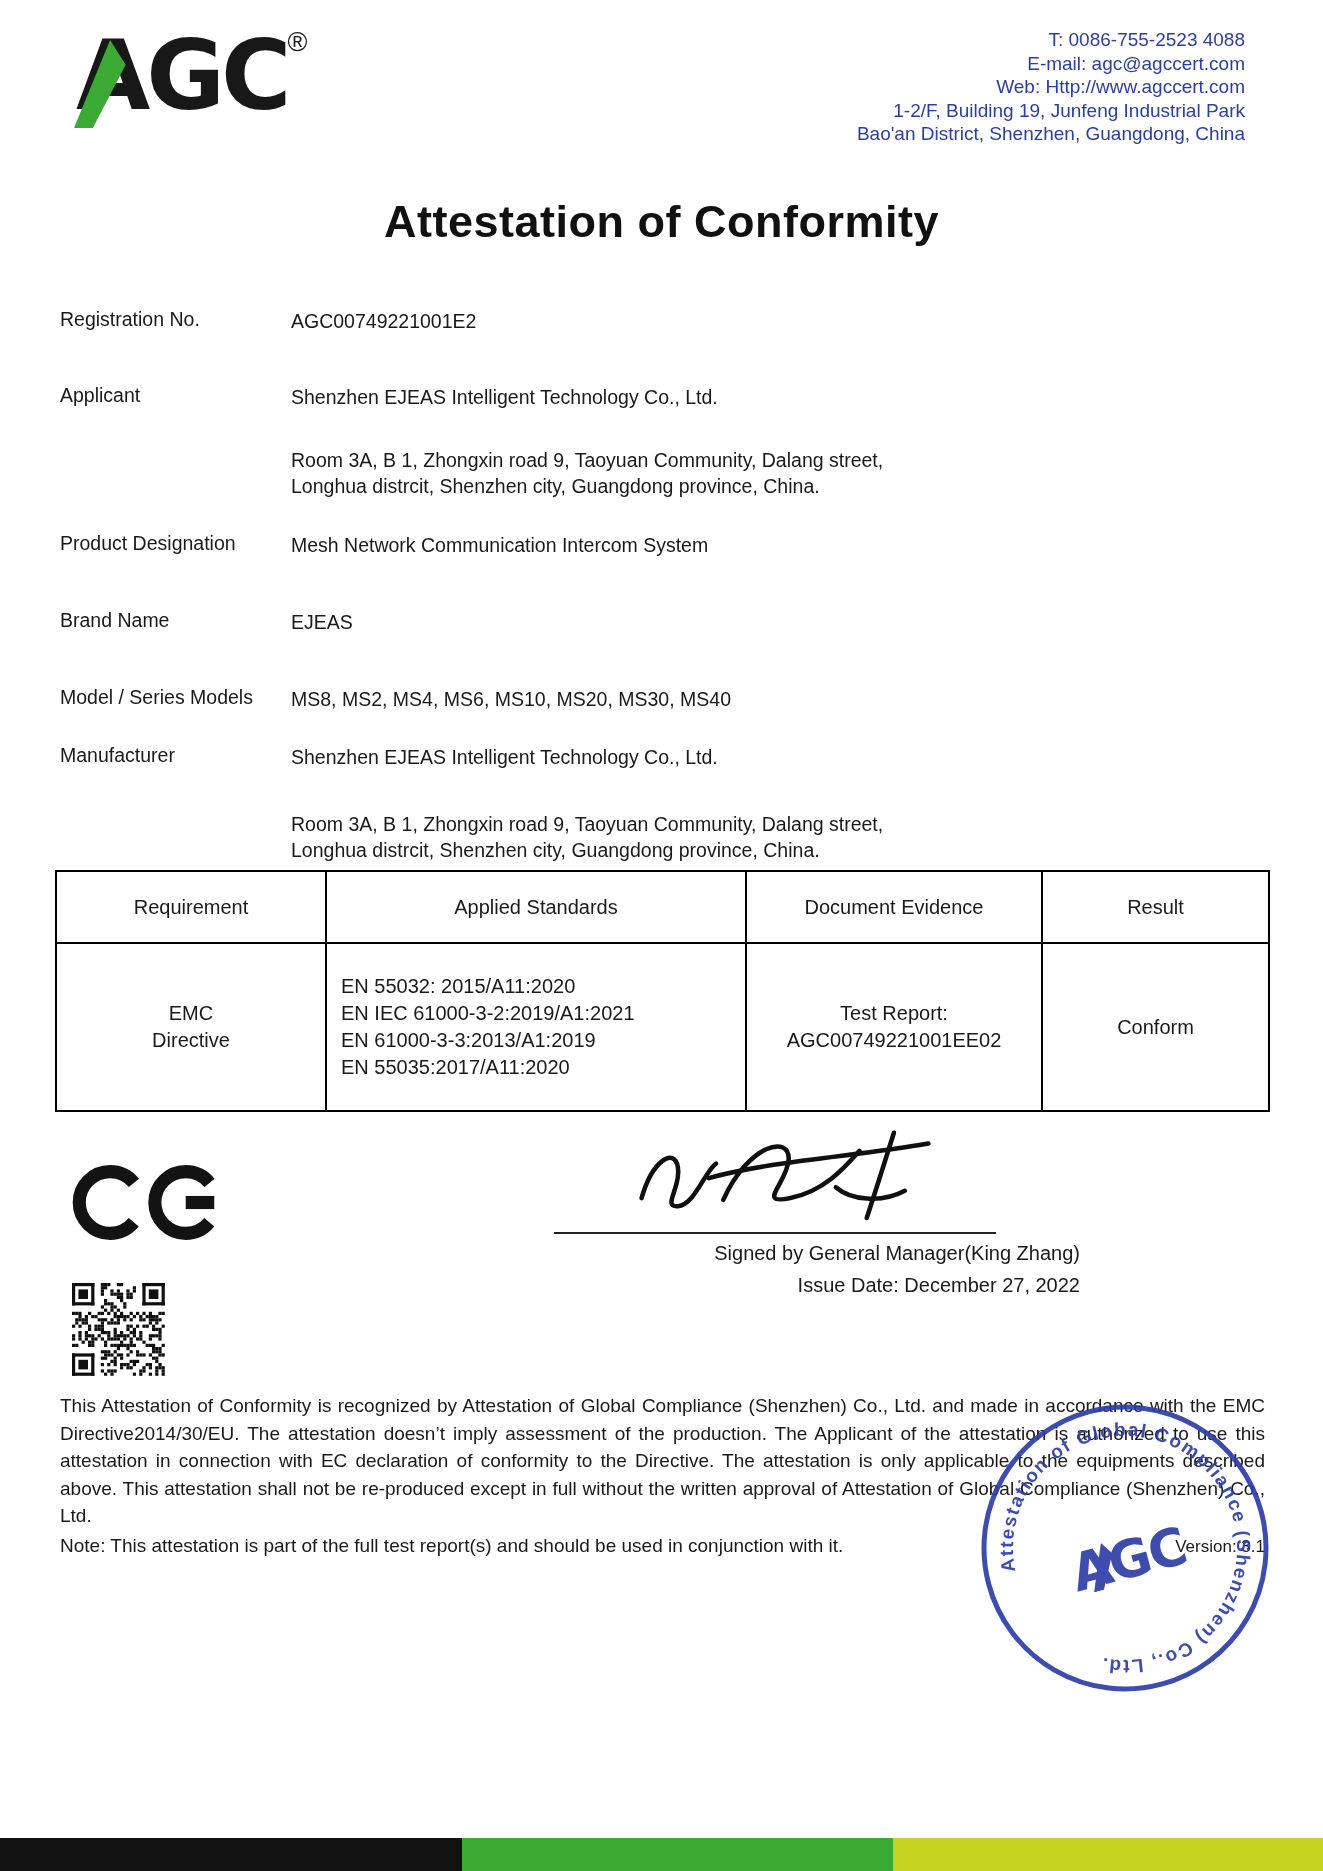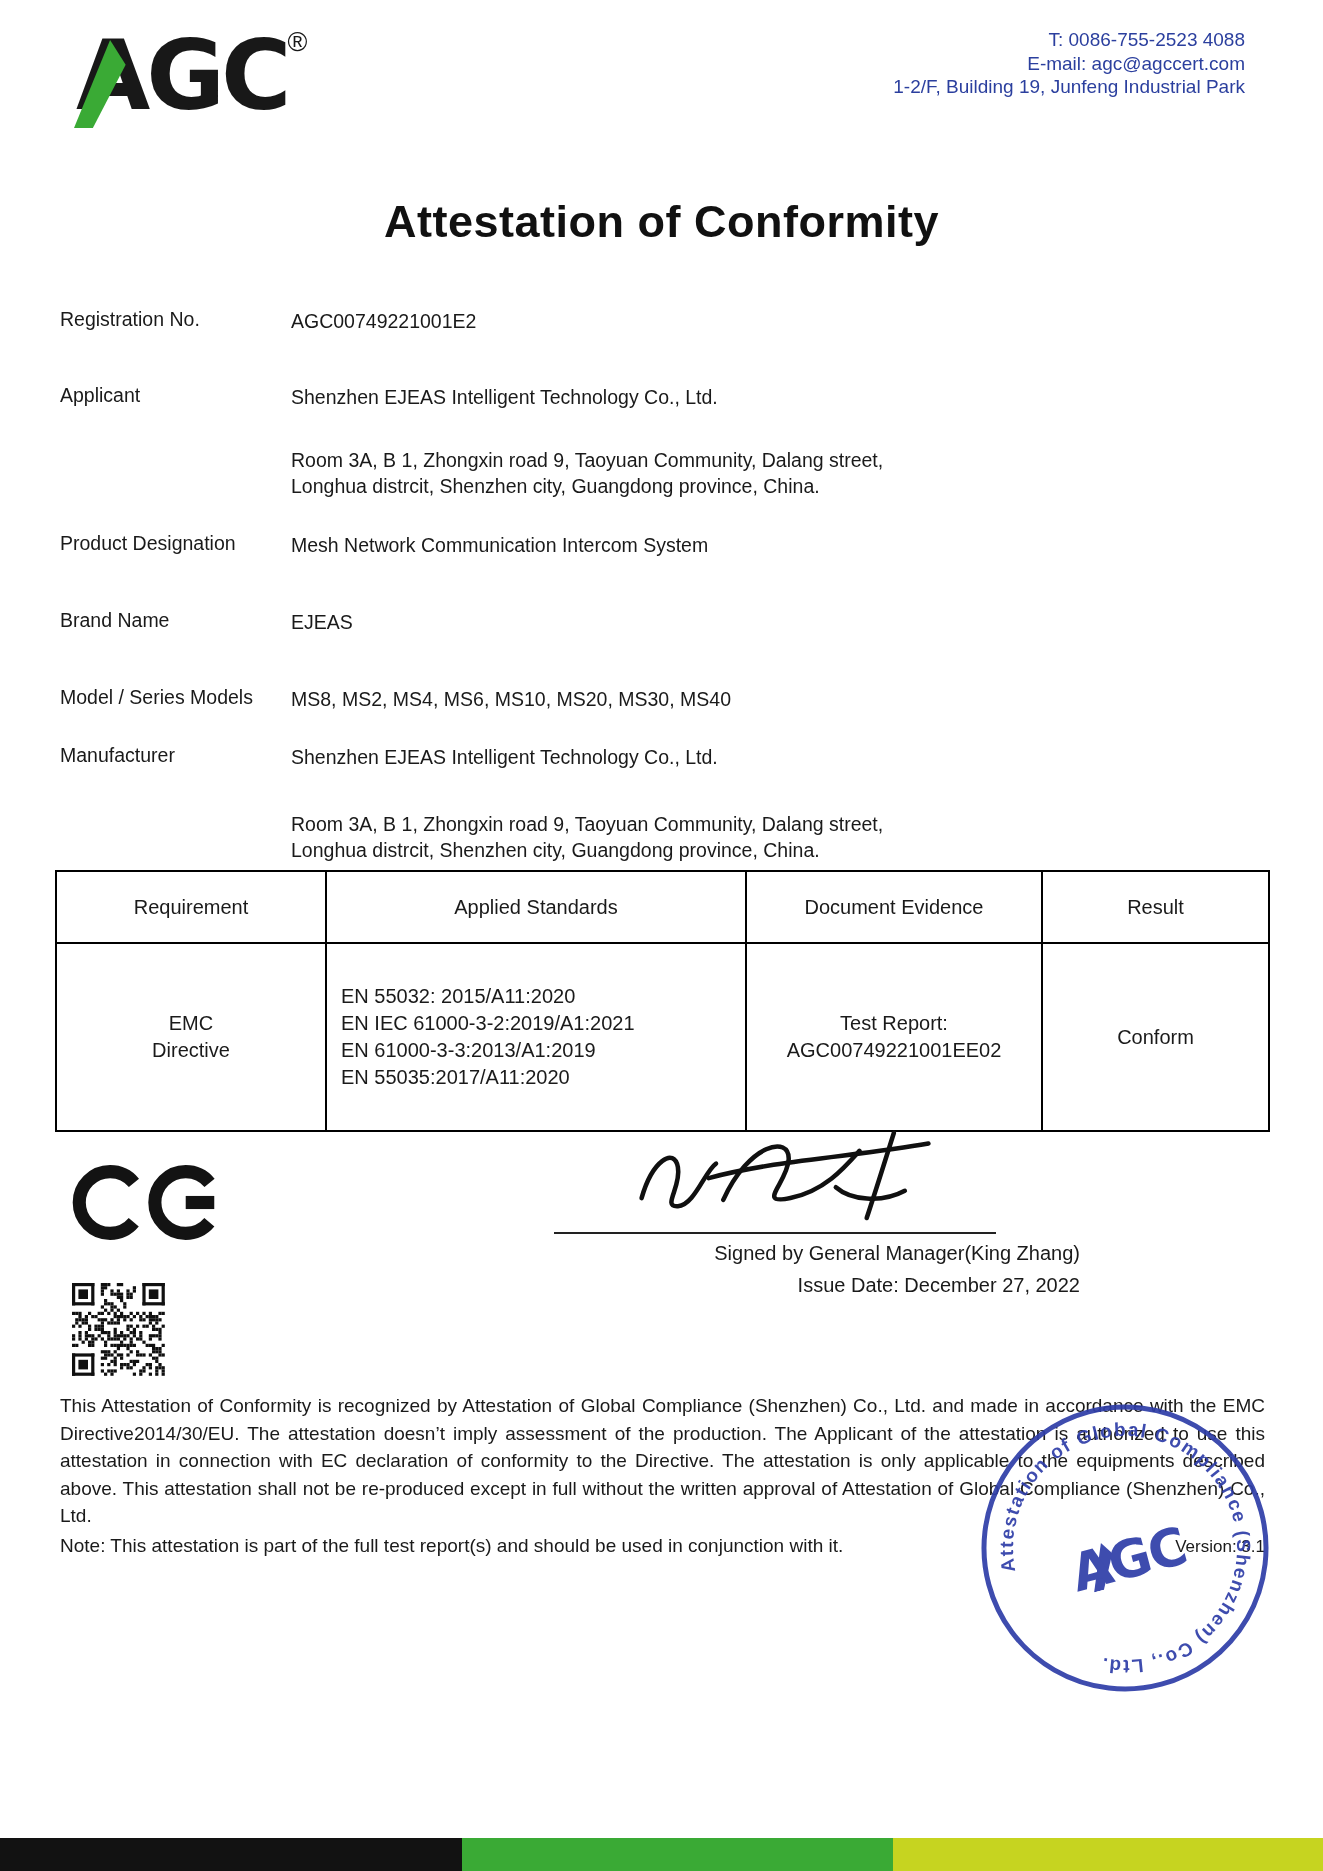--- a/index.html
+++ b/index.html
@@ -39,21 +39,21 @@
   .flabel { flex:none; width:223px; font-size:19.5px; }
   .fvalue { font-size:19.5px; line-height:26px; white-space:pre-line; }
 
   
   .ctable {
     position:absolute; left:55px; top:870px; width:1213px;
     border-collapse:collapse; table-layout:fixed;
   }
   .ctable th, .ctable td { border:2px solid #000; font-weight:normal; font-size:20px; }
   .ctable th { height:68px; text-align:center; }
-  .ctable td { height:146px; vertical-align:middle; padding:20px 8px; line-height:27px; }
+  .ctable td { height:146px; vertical-align:middle; padding:10px 8px; line-height:27px; }
   .center { text-align:center; }
   .pre { white-space:pre-line; }
   .std { text-align:left; padding-left:14px !important; }
 
   
   .ce { position:absolute; left:70px; top:1156px; }
   .cearc { fill:none; stroke:#131313; stroke-width:17; stroke-dasharray:195.5 55.8; stroke-dashoffset:-27.9; }
   .cebar { stroke:#131313; stroke-width:17; }
 
   
@@ -103,21 +103,23 @@
 <div class="page">
 
   <div class="logo">
     <div class="logo-green"></div>
     <span class="logo-text">AGC</span><span class="logo-reg">®</span>
   </div>
 
   <div class="contact">
     <div>T: 0086-755-2523 4088</div>
     <div>E-mail: agc@agccert.com</div>
+    <div>Web: Http://www.agccert.com</div>
     <div>1-2/F, Building 19, Junfeng Industrial Park</div>
+    <div>Bao'an District, Shenzhen, Guangdong, China</div>
   </div>
 
   <div class="title">Attestation of Conformity</div>
 
   <div class="fields">
     <div class="frow" style="margin-bottom:50px">
       <div class="flabel">Registration No.</div>
       <div class="fvalue">AGC00749221001E2</div>
     </div>
     <div class="frow" style="margin-bottom:37px">

